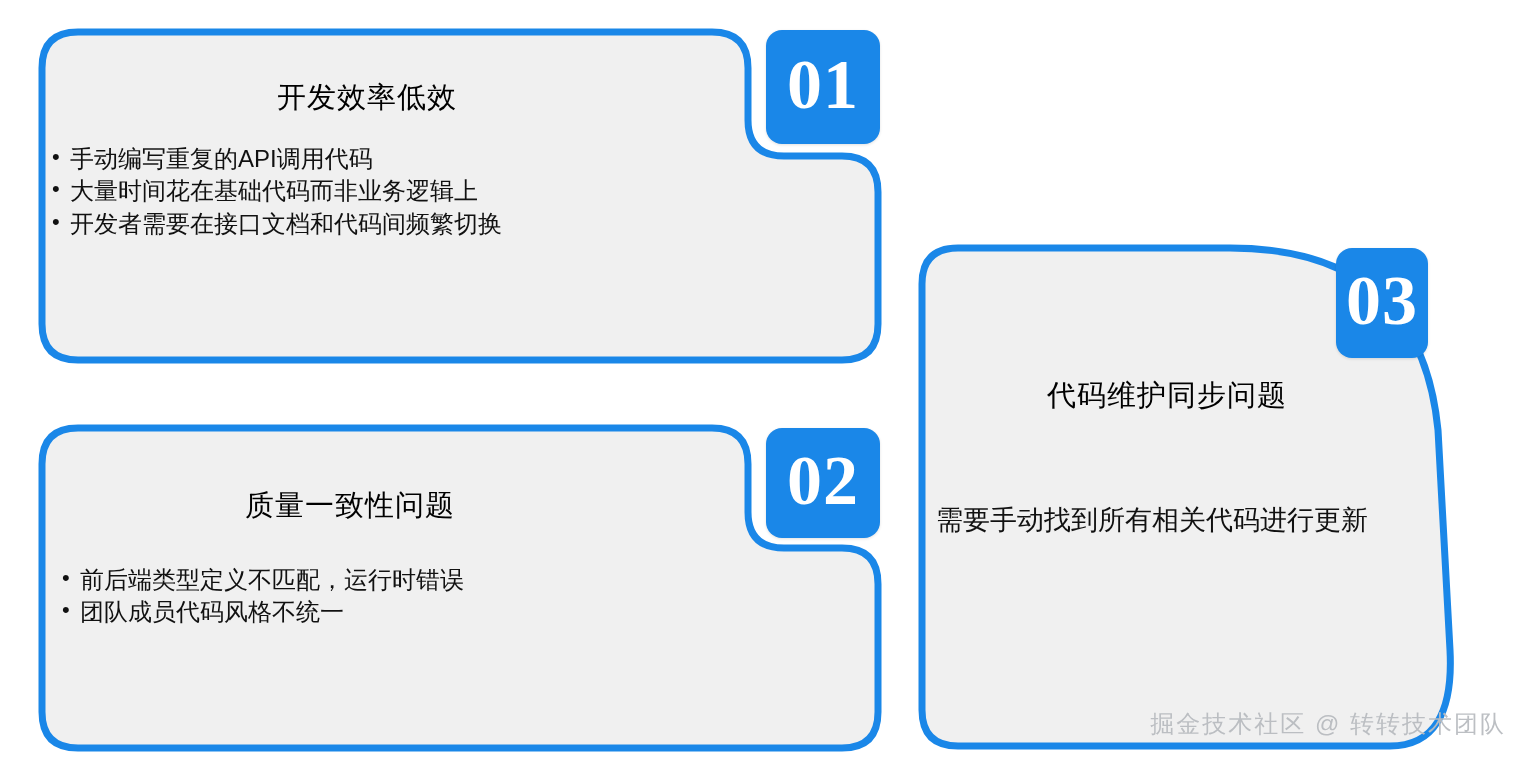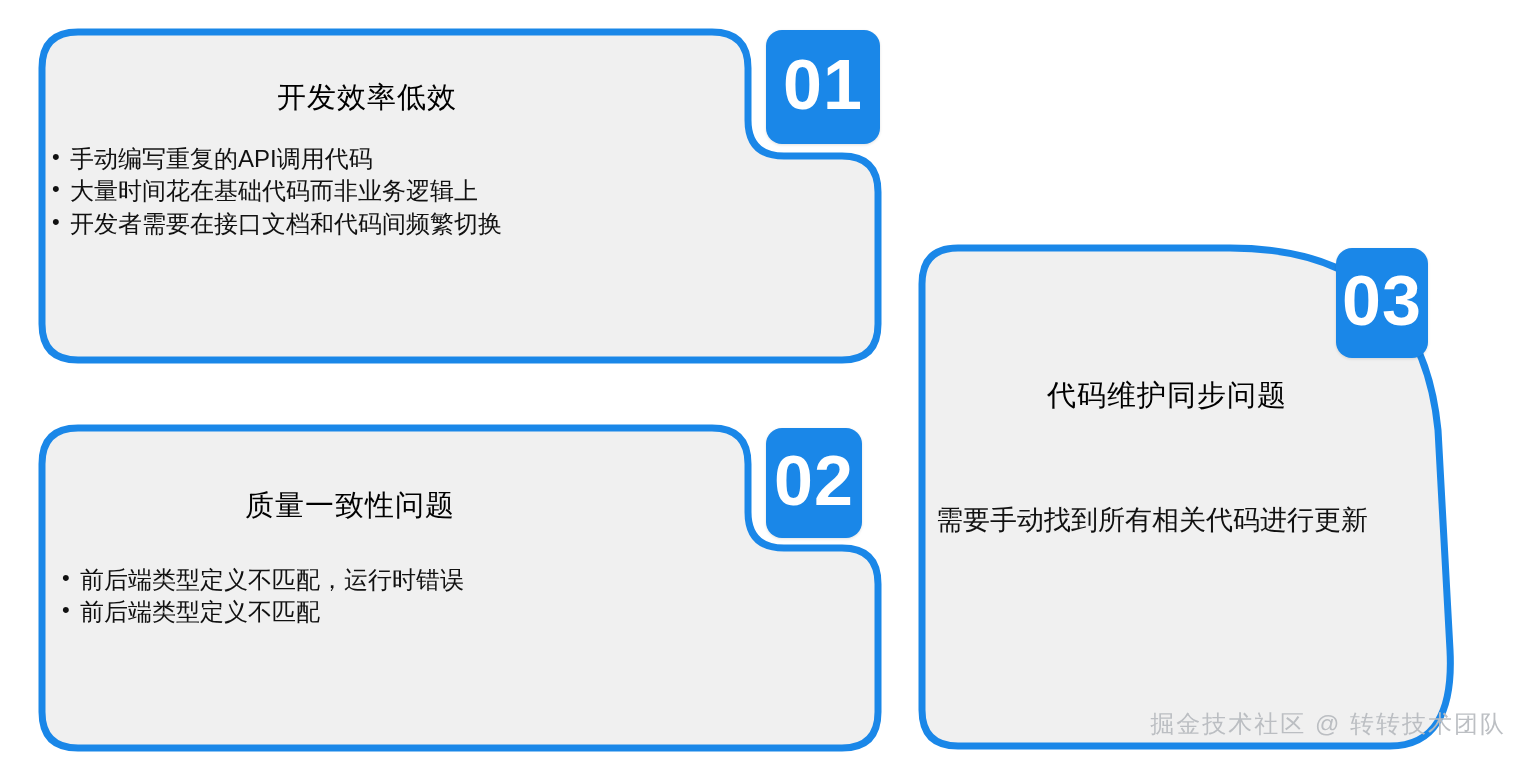--- a/index.html
+++ b/index.html
@@ -33,27 +33,28 @@
     display: flex;
     align-items: center;
     justify-content: center;
     background: #1a87e8;
     border-radius: 16px;
     color: #ffffff;
     font-weight: bold;
     letter-spacing: 1px;
     line-height: 1;
     box-shadow: 0 1px 3px rgba(0,0,0,0.12);
+    font-family: Liberation Serif, serif;
   }
   .badge span {
     display: block;
     transform: translateY(-2px);
   }
   #badge-01 { left: 766px; top: 30px;  width: 114px; height: 114px; font-size: 70px; }
-  #badge-02 { left: 766px; top: 428px; width: 96px; height: 110px; font-size: 70px; }
+  #badge-02 { left: 766px; top: 428px; width: 114px; height: 110px; font-size: 70px; }
   #badge-03 { left: 1336px; top: 248px; width: 92px; height: 110px; font-size: 70px; }
 
   
   .card-title {
     position: absolute;
     color: #000000;
     font-size: 29px;
     font-weight: normal;
     letter-spacing: 1px;
     white-space: nowrap;
@@ -179,18 +180,18 @@
   </svg>
 
   <div class="badge" id="badge-02">
     <span>02</span>
   </div>
 
   <div class="card-title" id="title-2">质量一致性问题</div>
 
   <ul class="bullets" id="bullets-2">
     <li>前后端类型定义不匹配，运行时错误</li>
-    <li>前后端类型定义不匹配</li>
+    <li>团队成员代码风格不统一</li>
   </ul>
 
   <div id="watermark">掘金技术社区 @ 转转技术团队</div>
 
 </div>
 
 </body></html>

